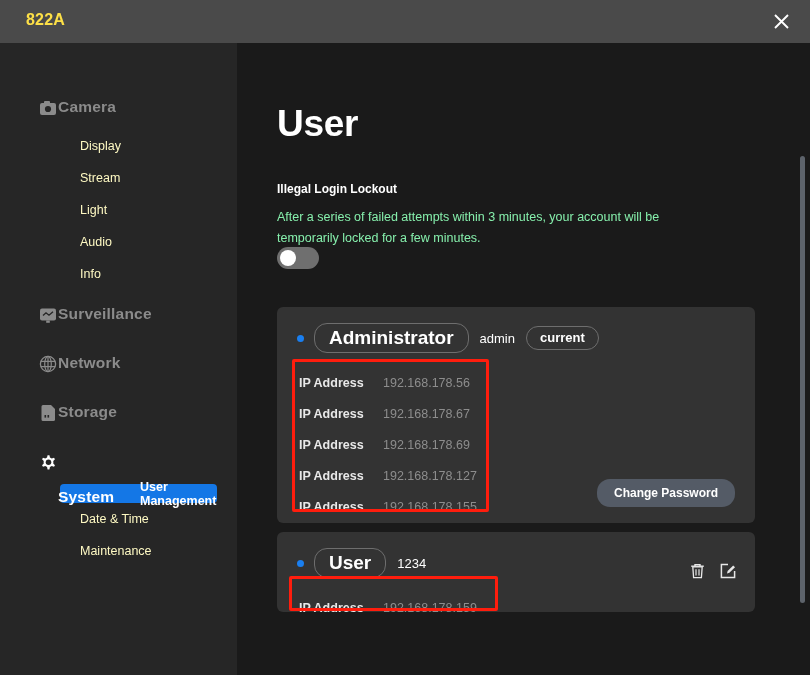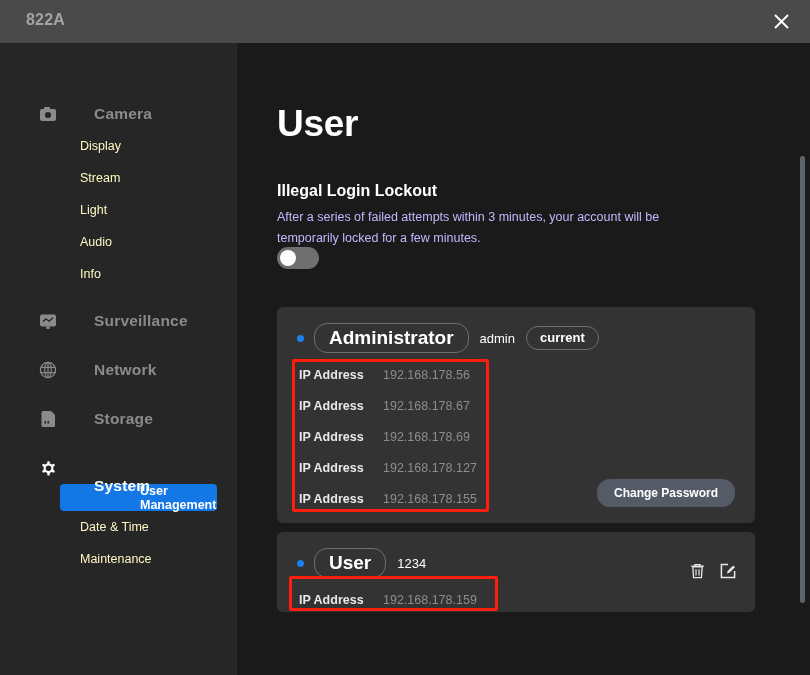--- a/index.html
+++ b/index.html
@@ -11,40 +11,40 @@
   }
   #app { position: relative; width: 810px; height: 675px; background: #1a1a1a; }
 
   
   .titlebar {
     position: absolute; left: 0; top: 0; width: 810px; height: 43px;
     background: #4a4a4a;
   }
   .titlebar-title {
     position: absolute; left: 26px; top: 11px;
-    font-size: 16px; font-weight: bold; color: #a3a3a3;
+    font-size: 16px; font-weight: bold; color: #fde047;
     letter-spacing: .2px;
   }
   .close-btn {
     position: absolute; right: 0px; top: 0px; width: 58px; height: 43px;
     display: flex; align-items: center; justify-content: center;
     cursor: pointer;
   }
   .close-btn svg { display: block; }
 
   
   .sidebar {
     position: absolute; left: 0; top: 43px; width: 237px; height: 632px;
     background: #262626;
     overflow: hidden;
   }
   .nav-group { position: relative; }
   .nav-head {
-    display: flex; align-items: center;
-    height: 32px; margin-top: 0; padding-left: 52px;
+    display: flex; align-items: flex-start;
+    height: 32px; margin-top: 0; padding-left: 16px;
     cursor: pointer;
   }
   .nav-head .nav-icon {
     position: absolute; left: 38px;
     width: 20px; height: 20px;
     display: flex; align-items: center; justify-content: center;
   }
   .nav-head .nav-label {
     padding-left: 42px;
     font-size: 15.5px; font-weight: bold; color: #8b8b8b;
@@ -53,41 +53,41 @@
   .nav-head.active .nav-label { color: #ffffff; margin-top: 36px; }
   .nav-sub {
     height: 32px; display: flex; align-items: center;
     padding-left: 80px;
     font-size: 12.5px; color: #fef9c3;
     cursor: pointer;
   }
   .nav-sub.selected {
     margin: 0 20px 0 60px; 
     background: #1477e6; color: #ffffff; font-weight: bold;
-    border-radius: 4px; height: 27px;
+    border-radius: 4px; height: 19px;
   }
 
   
   .main {
     position: absolute; left: 237px; top: 43px;
     width: 573px; height: 632px;
     background: #1a1a1a;
     overflow: hidden;
   }
   .page-title {
     position: absolute; left: 40px; top: 60px;
     font-size: 37px; font-weight: bold; color: #ffffff; letter-spacing: -.3px;
   }
   .section-title {
     position: absolute; left: 40px; top: 139px;
-    font-size: 16px; font-weight: bold; color: #ffffff;
+    font-size: 12px; font-weight: bold; color: #ffffff;
   }
   .section-desc {
     position: absolute; left: 40px; top: 164px; width: 440px;
-    font-size: 12.5px; color: #c4b5fd; line-height: 21px;
+    font-size: 12.5px; color: #86efac; line-height: 21px;
   }
   .toggle {
     position: absolute; left: 40px; top: 204px;
     width: 42px; height: 22px; border-radius: 11px;
     background: #6f6f6f; cursor: pointer;
   }
   .toggle .knob {
     position: absolute; left: 3px; top: 3px;
     width: 16px; height: 16px; border-radius: 50%;
     background: #ffffff;
@@ -112,21 +112,21 @@
     line-height: 1;
   }
   .uname { margin-left: 11px; font-size: 13px; font-weight: normal; color: #ffffff; }
   .tag-pill {
     margin-left: 11px;
     border: 1px solid #6e6e6e; border-radius: 13px;
     padding: 4px 13px 5px; font-size: 13px; font-weight: bold; color: #ffffff;
     line-height: 1;
   }
   .ip-list { margin: 4px 0 0 22px; }
-  .ip-row { height: 31px; display: flex; align-items: center; }
+  .ip-row { height: 31px; display: flex; align-items: flex-end; }
   .ip-label { font-size: 12.5px; font-weight: bold; color: #e8e8e8; width: 84px; }
   .ip-value { font-size: 12.5px; color: #8d8d8d; }
 
   .change-pw {
     position: absolute; right: 20px; bottom: 16px;
     background: #545b66; color: #ffffff;
     border: none; border-radius: 13px;
     padding: 7px 17px; font-size: 12px; font-weight: bold;
     font-family: "Liberation Sans", sans-serif;
     cursor: pointer;

